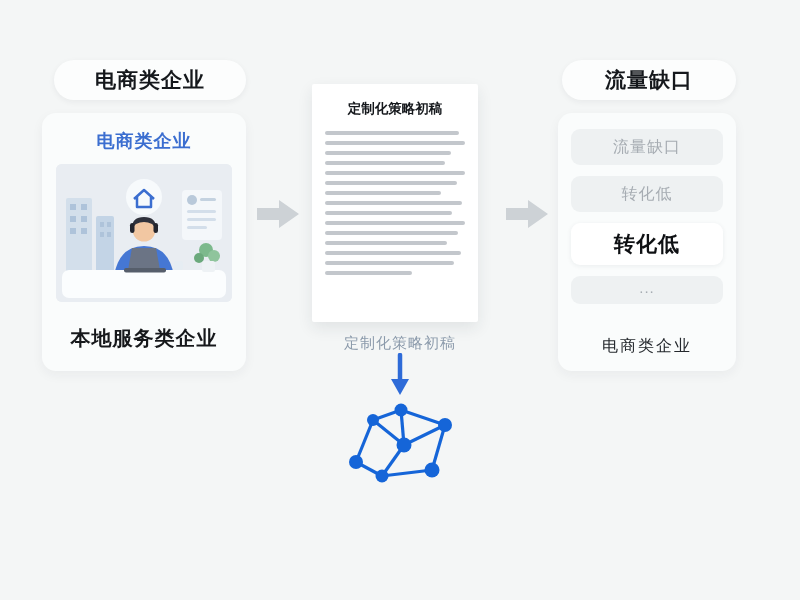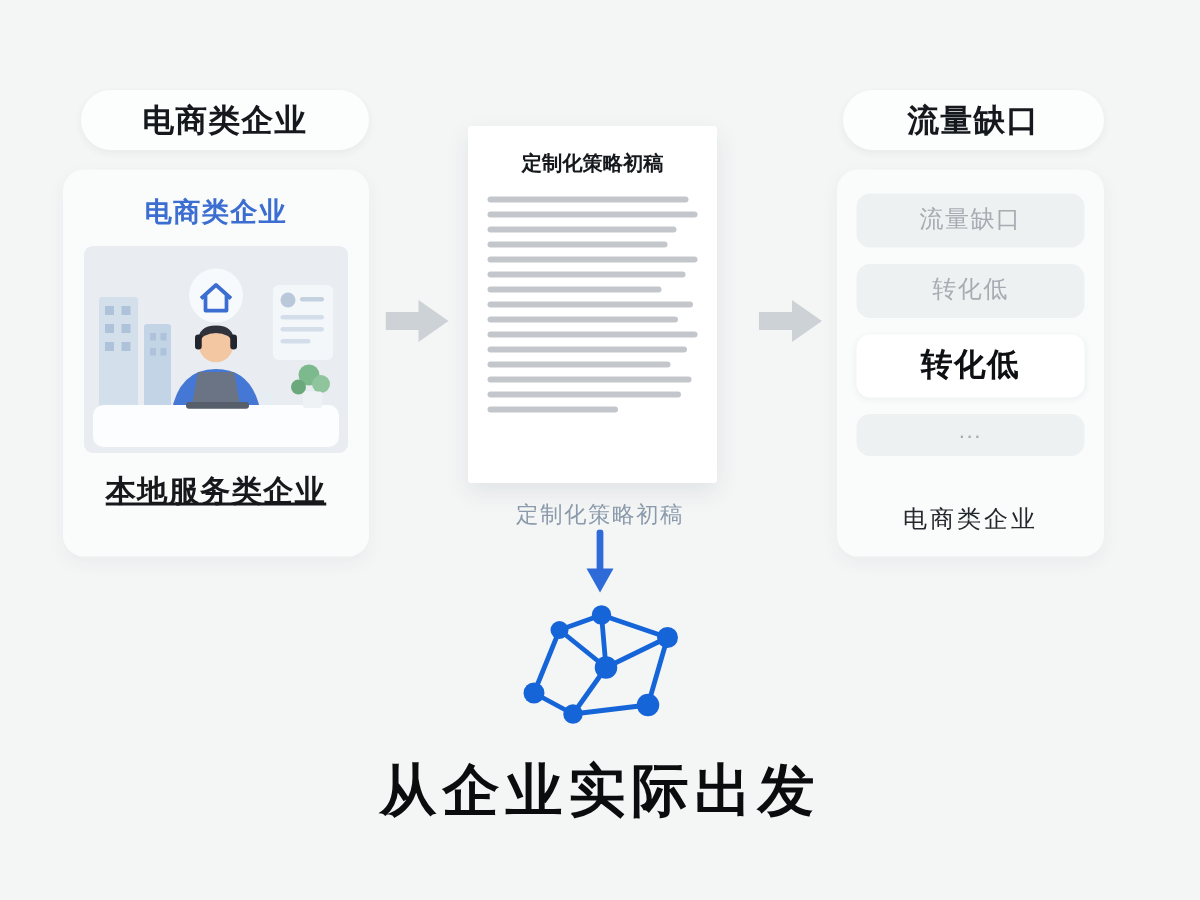--- a/index.html
+++ b/index.html
@@ -32,22 +32,22 @@
 
   .card-title {
     margin-top:16px; text-align:center;
     font-size:18px; font-weight:bold; color:#3b6ed0; letter-spacing:1px;
   }
   .illustration {
     margin:11px auto 0; width:176px; height:138px;
     border-radius:6px; overflow:hidden; background:#e9edf2;
   }
   .card-caption {
-    margin-top:12px; text-align:center;
-    font-size:20px; font-weight:bold; color:#16181b; letter-spacing:1px;text-decoration:underline;
+    margin-top:23px; text-align:center;
+    font-size:20px; font-weight:bold; color:#16181b; letter-spacing:1px;
   }
 
   
   .document {
     position:absolute; left:312px; top:84px; width:166px; height:238px;
     background:#ffffff; border-radius:2px;
     box-shadow:0 6px 16px rgba(30,40,50,.09);
   }
   .doc-title {
     padding-top:16px; text-align:center;
@@ -217,15 +217,14 @@
       <circle cx="10" cy="64" r="7"></circle>
       <circle cx="27" cy="22" r="6"></circle>
       <circle cx="55" cy="12" r="6.5"></circle>
       <circle cx="58" cy="47" r="7.5"></circle>
       <circle cx="99" cy="27" r="7"></circle>
       <circle cx="86" cy="72" r="7.5"></circle>
       <circle cx="36" cy="78" r="6.5"></circle>
     </g>
   </svg>
 
-  <div class="footer-title">从企业实际出发</div>
 
 </div>
 
 </body></html>

